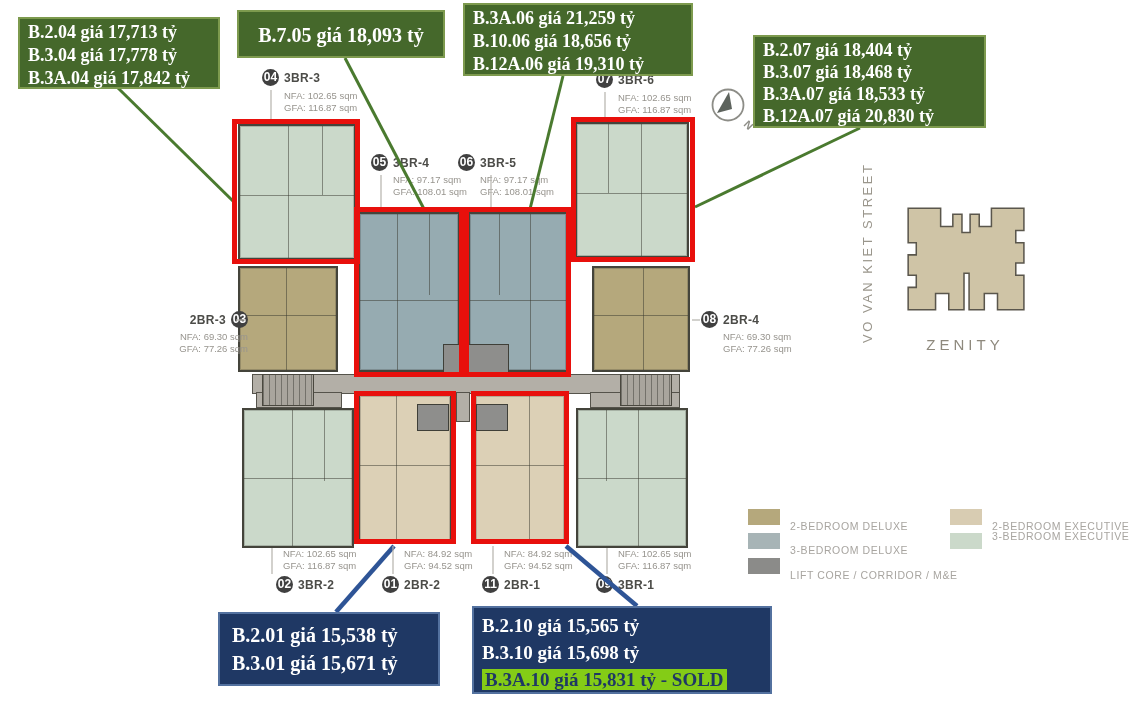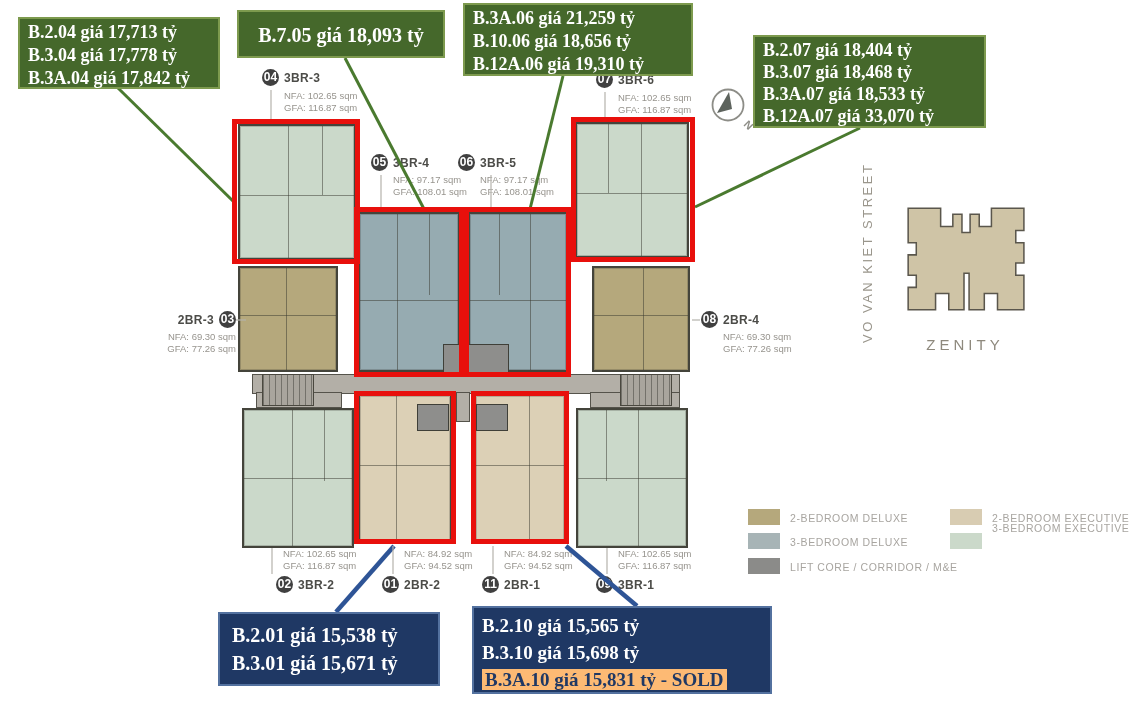--- a/index.html
+++ b/index.html
@@ -29,38 +29,38 @@
 
   
   .gbox{position:absolute;background:#45682b;border:2px solid #7d9a4e;box-sizing:border-box;
         color:#ffffff;font-family:"Liberation Serif", serif;font-weight:bold;
         padding:2px 8px;z-index:7;}
   .gbox .cl{line-height:23px;font-size:18px;white-space:nowrap;}
   .nbox{position:absolute;background:#1f3864;border:2px solid #53719f;box-sizing:border-box;
         color:#ffffff;font-family:"Liberation Serif", serif;font-weight:bold;
         z-index:7;}
   .nbox .cl{line-height:28px;font-size:20px;white-space:nowrap;}
-  .sold{background:#fdba74;color:#1f3864;padding:0 3px;}
+  .sold{background:#84cc16;color:#1f3864;padding:0 3px;}
 
   
   .ulabel{position:absolute;z-index:3;}
   .badge{display:inline-block;width:17px;height:17px;border-radius:50%;background:#404040;
          color:#fff;font-size:12px;font-weight:bold;text-align:center;line-height:17px;
          vertical-align:middle;}
   .uname{display:inline-block;font-size:12px;font-weight:bold;color:#4c4c48;margin-left:5px;
          vertical-align:middle;letter-spacing:.3px;}
   .area{font-size:9.5px;color:#97948e;line-height:12px;white-space:nowrap;}
   .ind{padding-left:22px;}
   .rowflex{white-space:nowrap;}
 
   
   .sw{position:absolute;width:32px;height:16px;}
   .sw0{background:#b5a87c;} .sw1{background:#a7b4b6;} .sw2{background:#8b8b89;}
   .sw3{background:#d8ccb2;} .sw4{background:#cbd9ca;}
-  .leglabel{position:absolute;font-size:10.5px;color:#a8a5a0;letter-spacing:.6px;white-space:nowrap;}
+  .leglabel{position:absolute;font-size:10.5px;color:#a8a5a0;letter-spacing:.6px;white-space:nowrap;margin-top:8px;}
 
   
   .street{position:absolute;left:793px;top:260px;width:150px;height:16px;
           transform:rotate(-90deg);font-size:13px;color:#9a968c;letter-spacing:2.5px;
           text-align:center;white-space:nowrap;}
   .zenity{position:absolute;left:910px;top:336px;width:110px;text-align:center;
           font-size:15px;color:#8e897d;letter-spacing:4px;}
 </style>
 </head>
 <body>
@@ -167,21 +167,21 @@
     <div class="rowflex"><span class="badge">06</span><span class="uname">3BR-5</span></div>
     <div class="area ind" style="margin-top:3px;">NFA: 97.17 sqm</div>
     <div class="area ind">GFA: 108.01 sqm</div>
   </div>
   <div class="ulabel" style="left:596px;top:70px;">
     <div class="rowflex"><span class="badge">07</span><span class="uname">3BR-6</span></div>
     <div class="area ind" style="margin-top:4px;">NFA: 102.65 sqm</div>
     <div class="area ind">GFA: 116.87 sqm</div>
   </div>
 
-  <div class="ulabel" style="left:146px;top:310px;width:90px;text-align:right;">
+  <div class="ulabel" style="left:158px;top:310px;width:90px;text-align:right;">
     <div class="rowflex"><span class="uname" style="margin-left:0;margin-right:5px;">2BR-3</span><span class="badge">03</span></div>
     <div class="area" style="margin-top:3px;">NFA: 69.30 sqm</div>
     <div class="area">GFA: 77.26 sqm</div>
   </div>
 
   <div class="ulabel" style="left:701px;top:310px;">
     <div class="rowflex"><span class="badge">08</span><span class="uname">2BR-4</span></div>
     <div class="area ind" style="margin-top:3px;">NFA: 69.30 sqm</div>
     <div class="area ind">GFA: 77.26 sqm</div>
   </div>
@@ -217,21 +217,21 @@
   </div>
   <div class="gbox" style="left:463px;top:3px;width:230px;height:73px;">
     <div class="cl">B.3A.06 giá 21,259 tỷ</div>
     <div class="cl">B.10.06 giá 18,656 tỷ</div>
     <div class="cl">B.12A.06 giá 19,310 tỷ</div>
   </div>
   <div class="gbox" style="left:753px;top:35px;width:233px;height:93px;">
     <div class="cl" style="line-height:22px;">B.2.07 giá 18,404 tỷ</div>
     <div class="cl" style="line-height:22px;">B.3.07 giá 18,468 tỷ</div>
     <div class="cl" style="line-height:22px;">B.3A.07 giá 18,533 tỷ</div>
-    <div class="cl" style="line-height:22px;">B.12A.07 giá 33,070 tỷ</div>
+    <div class="cl" style="line-height:22px;">B.12A.07 giá 20,830 tỷ</div>
   </div>
 
   <div class="nbox" style="left:218px;top:612px;width:222px;height:74px;padding:7px 12px;">
     <div class="cl">B.2.01 giá 15,538 tỷ</div>
     <div class="cl">B.3.01 giá 15,671 tỷ</div>
   </div>
   <div class="nbox" style="left:472px;top:606px;width:300px;height:88px;padding:4px 8px;">
     <div class="cl" style="line-height:27px;font-size:19px;">B.2.10 giá 15,565 tỷ</div>
     <div class="cl" style="line-height:27px;font-size:19px;">B.3.10 giá 15,698 tỷ</div>
     <div class="cl" style="line-height:27px;font-size:19px;"><span class="sold">B.3A.10 giá 15,831 tỷ - SOLD</span></div>

